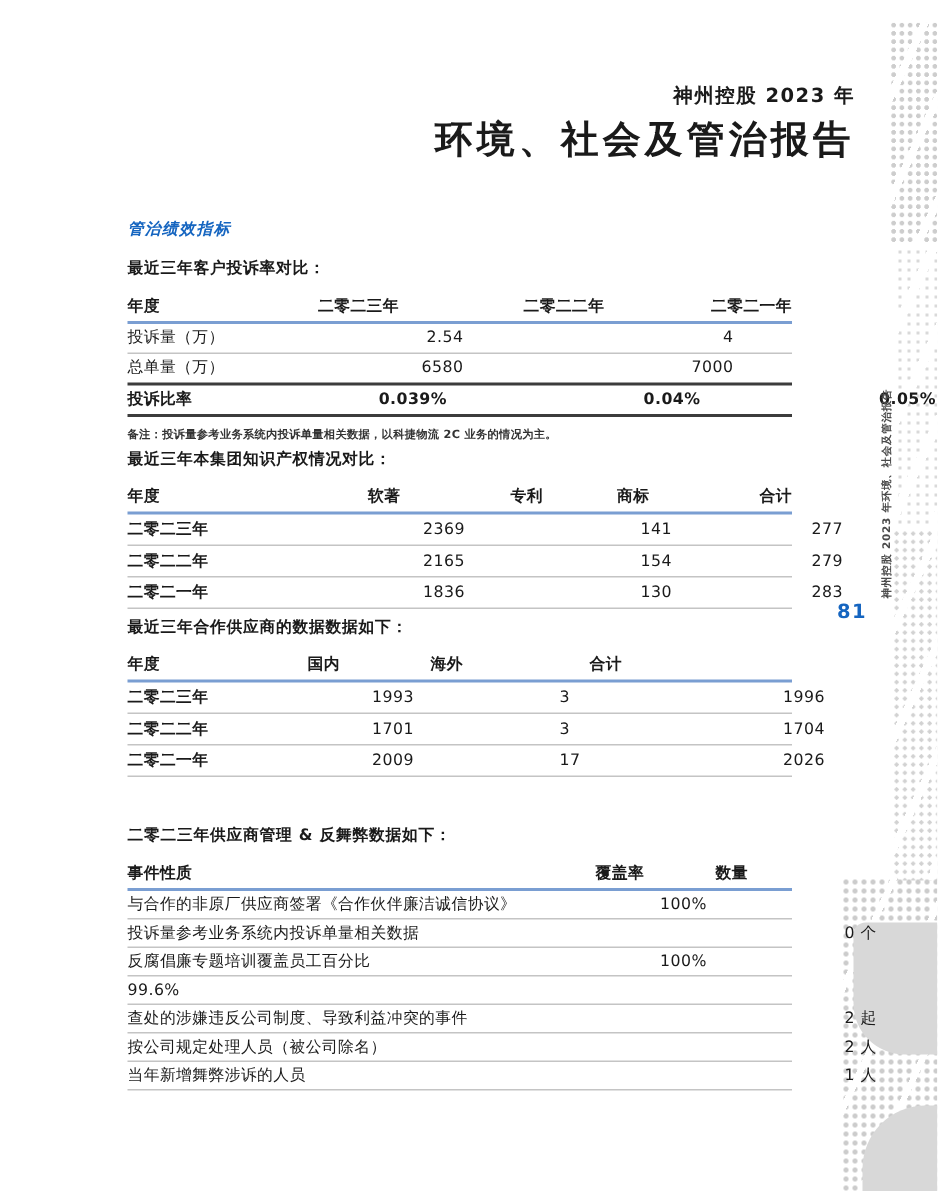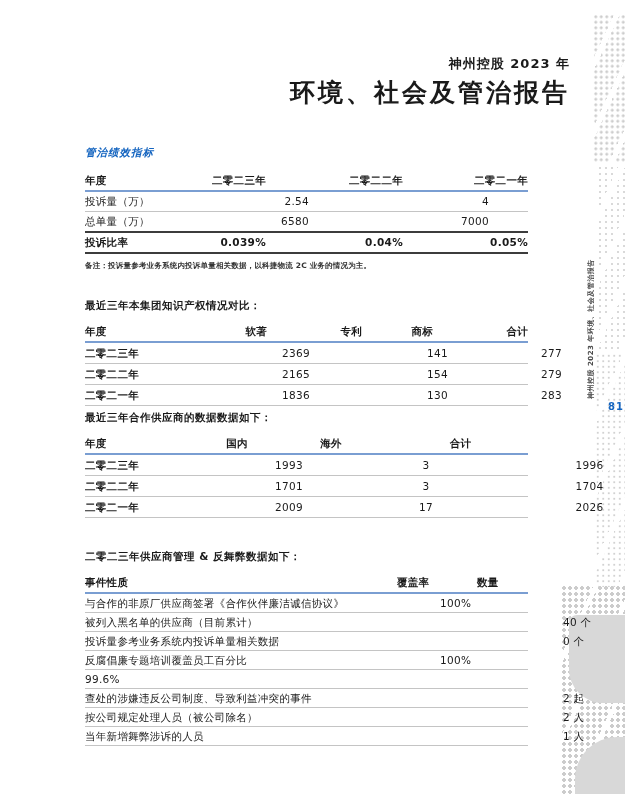--- a/index.html
+++ b/index.html
@@ -40,48 +40,48 @@
   
   .block{position:absolute;left:85px;width:443px;}
   .sec-title{font-size:10.5px;font-weight:700;letter-spacing:0.5px;margin-bottom:10px;}
 
   .tbl{width:100%;}
   .tr{display:grid;align-items:end;}
   .td{font-size:10.5px;line-height:11px;padding:4px 0 4px;letter-spacing:0.3px;}
   .tr.head{border-bottom:2px solid var(--header-underline,#7a9ed2);}
   .tr.head .td{font-weight:700;padding:3px 0 4px;}
   .tr.row{border-bottom:1px solid var(--row-border,#c4c4c4);gap:43px;}
-  .tr.total{border-top:2px solid var(--dark-border,#3c3c3c);border-bottom:2px solid var(--dark-border,#3c3c3c);}
+  .tr.total{border-top:2px solid var(--dark-border,#3c3c3c);border-bottom:2px solid var(--dark-border,#3c3c3c);gap:32px;}
   .tr.total .td{font-weight:700;}
 
   .tbl-complaints .tr{grid-template-columns:96px 85px 137px 125px;}
   .tbl-complaints .td:nth-child(n+2){text-align:right;}
   .tbl-complaints .tr.row:nth-child(3){border-bottom:none;}
 
   .tbl-ip .tr{grid-template-columns:100px 82px 95px 71px 95px;}
   .tbl-ip .td:nth-child(n+2){text-align:right;}
   .tbl-ip .td:first-child{font-weight:700;}
   .tbl-ip .td,.tbl-suppliers .td{padding:5px 0 4px;}
 
   .tbl-suppliers .tr{grid-template-columns:120px 82px 106px 135px;}
-  .tbl-suppliers .td:nth-child(n+2){text-align:center;}
+  .tbl-suppliers .td:nth-child(n+2){text-align:left;}
   .tbl-suppliers .td:first-child{font-weight:700;}
   .tbl-suppliers .tr.head .td:nth-child(2),
   .tbl-suppliers .tr.head .td:nth-child(3){padding-right:18px;}
 
   .tbl-fraud .tr{grid-template-columns:312px 80px 51px;}
   .tbl-fraud .td{padding:4px 0 3px;}
 
   .note{font-size:7.5px;font-weight:700;color:#333;margin-top:7px;letter-spacing:0.2px;}
   .para{font-size:10.5px;font-weight:700;line-height:15px;letter-spacing:0.3px;margin-top:7px;}
 
   
   .spine{position:absolute;left:586px;top:384px;transform:rotate(-90deg);transform-origin:0 0;
          white-space:nowrap;font-size:7px;color:#4a4a4a;letter-spacing:0.5px;font-weight:700;}
-  .pageno{position:absolute;left:608px;top:386px;font-size:10px;font-weight:700;
+  .pageno{position:absolute;left:558px;top:386px;font-size:13px;font-weight:700;
           color:var(--accent-blue,#1565c0);letter-spacing:1px;}
 </style>
 </head>
 <body>
 
 <div class="page">
 
   <div class="deco">
     <div class="dstrip d1"></div>
     <div class="dstrip d2"></div>
@@ -93,20 +93,21 @@
   </div>
 
   <div class="doc-header">
     <div class="h1">神州控股 2023 年</div>
     <div class="h2">环境、社会及管治报告</div>
   </div>
 
   <div class="kicker">管治绩效指标</div>
 
   <section class="block" style="top:157px">
+    <div class="sec-title">最近三年客户投诉率对比：</div>
     <div class="tbl tbl-complaints">
         <div class="tr head">
           <div class="td">年度</div>
           <div class="td">二零二三年</div>
           <div class="td">二零二二年</div>
           <div class="td">二零二一年</div>
         </div>
         <div class="tr row">
           <div class="td">投诉量（万）</div>
           <div class="td">2.54</div>
@@ -199,25 +200,20 @@
           <div class="td">事件性质</div>
           <div class="td">覆盖率</div>
           <div class="td">数量</div>
         </div>
         <div class="tr row">
           <div class="td">与合作的非原厂供应商签署《合作伙伴廉洁诚信协议》</div>
           <div class="td">100%</div>
           <div class="td"></div>
         </div>
         <div class="tr row">
-          <div class="td">被列入黑名单的供应商（目前累计）</div>
-          <div class="td"></div>
-          <div class="td">40 个</div>
-        </div>
-        <div class="tr row">
           <div class="td">投诉量参考业务系统内投诉单量相关数据</div>
           <div class="td"></div>
           <div class="td">0 个</div>
         </div>
         <div class="tr row">
           <div class="td">反腐倡廉专题培训覆盖员工百分比</div>
           <div class="td">100%</div>
           <div class="td"></div>
         </div>
         <div class="tr row">

